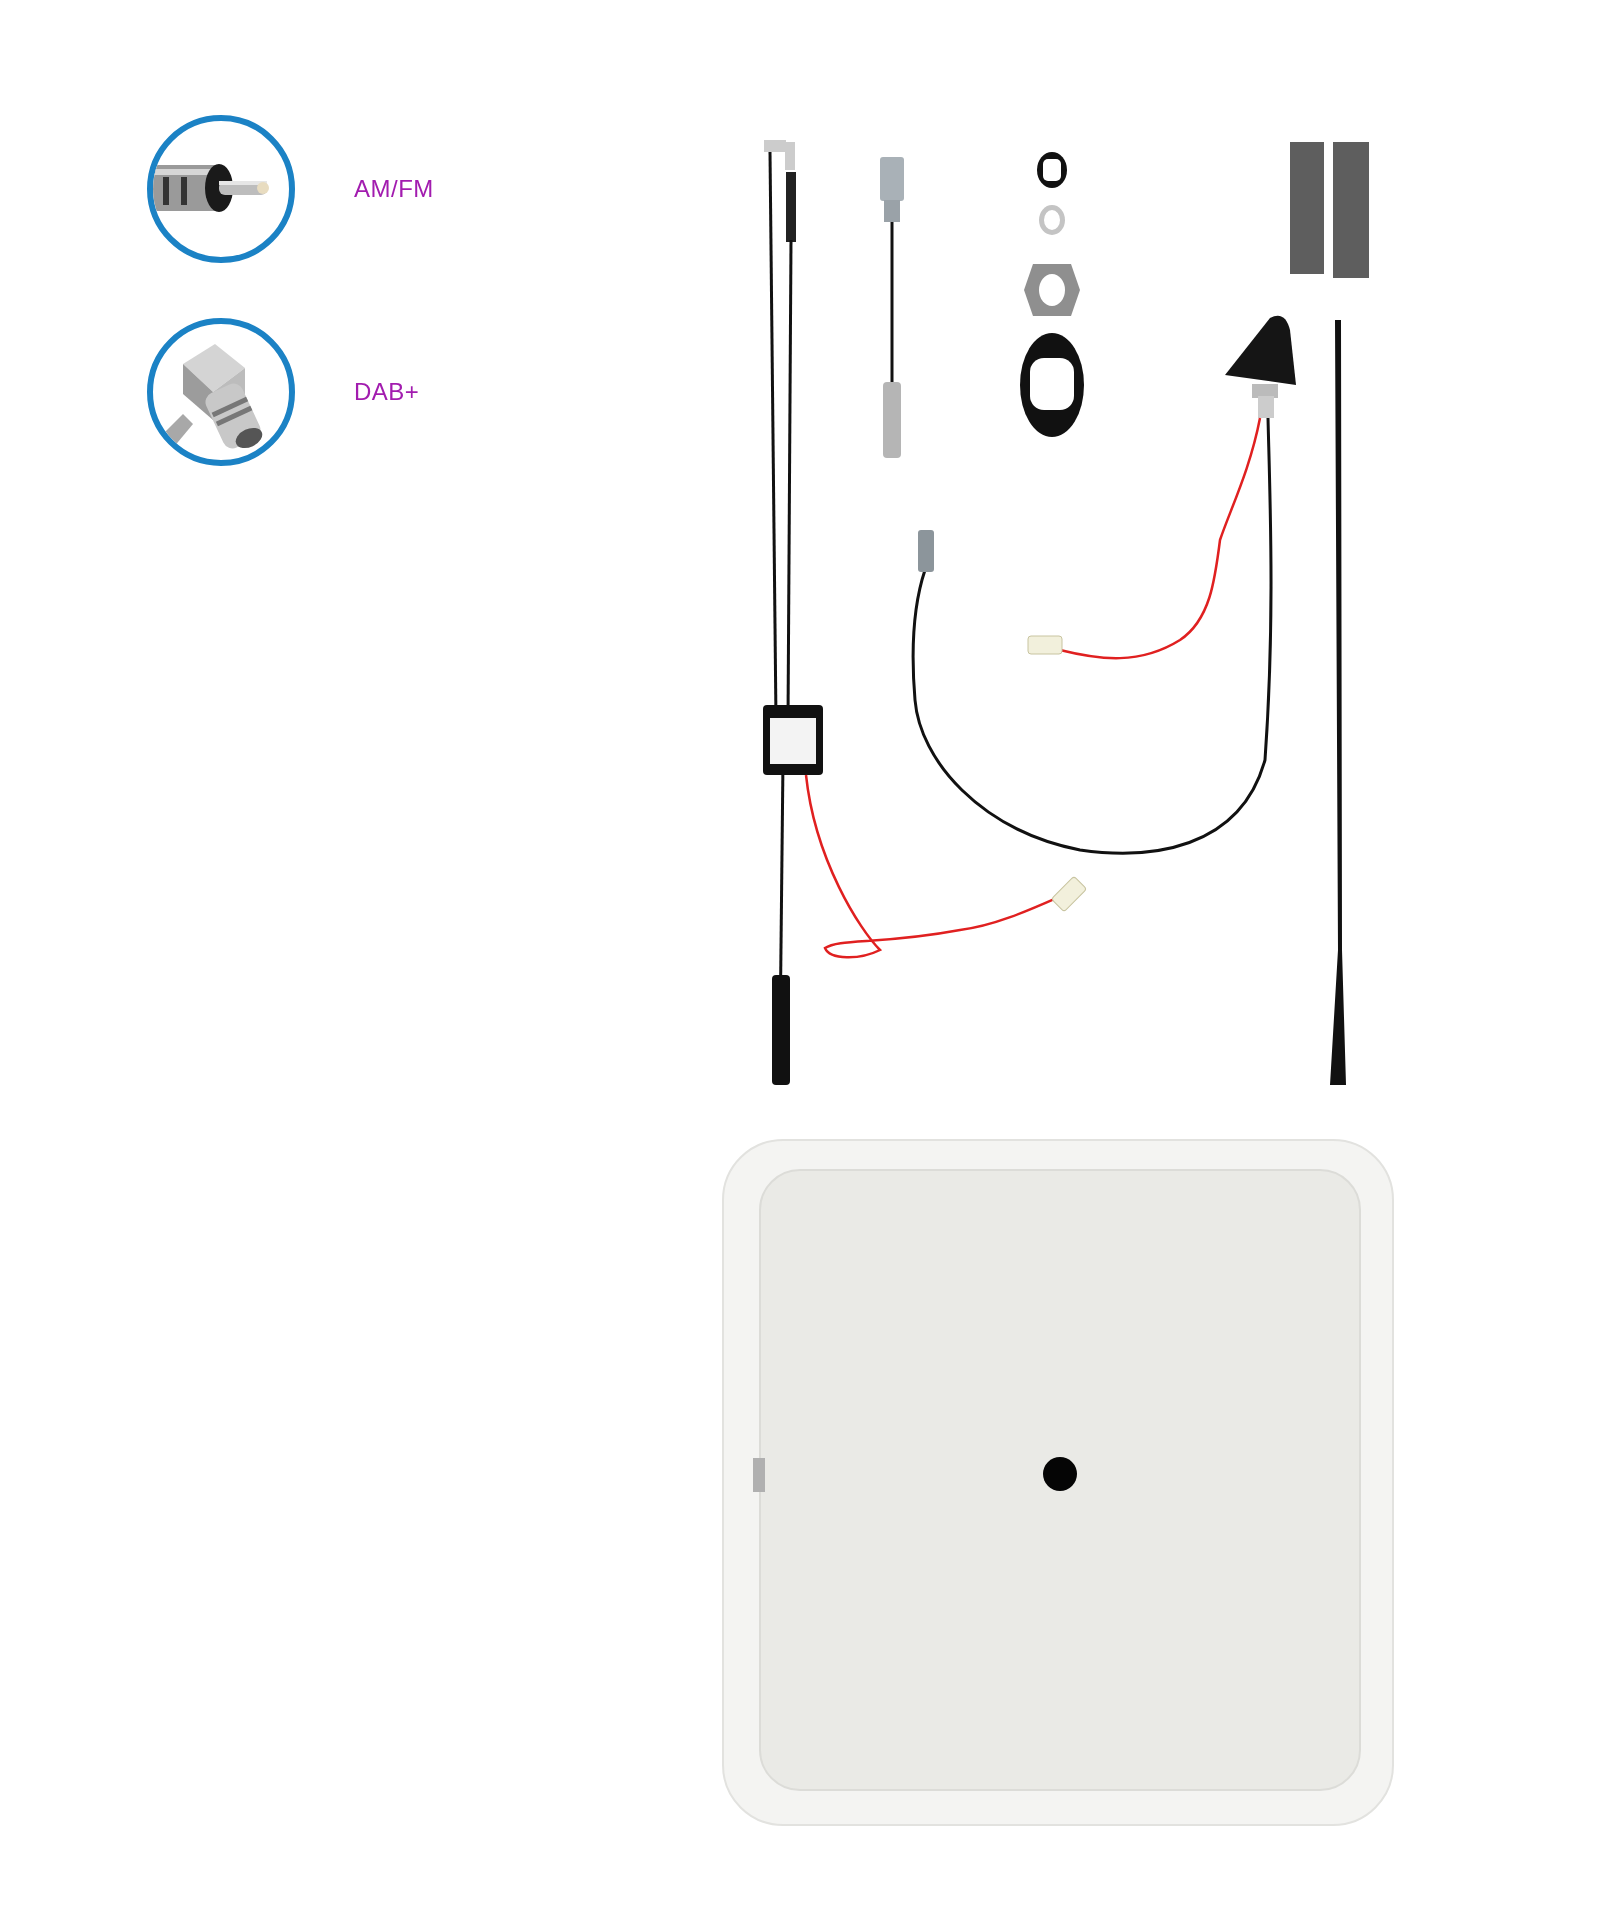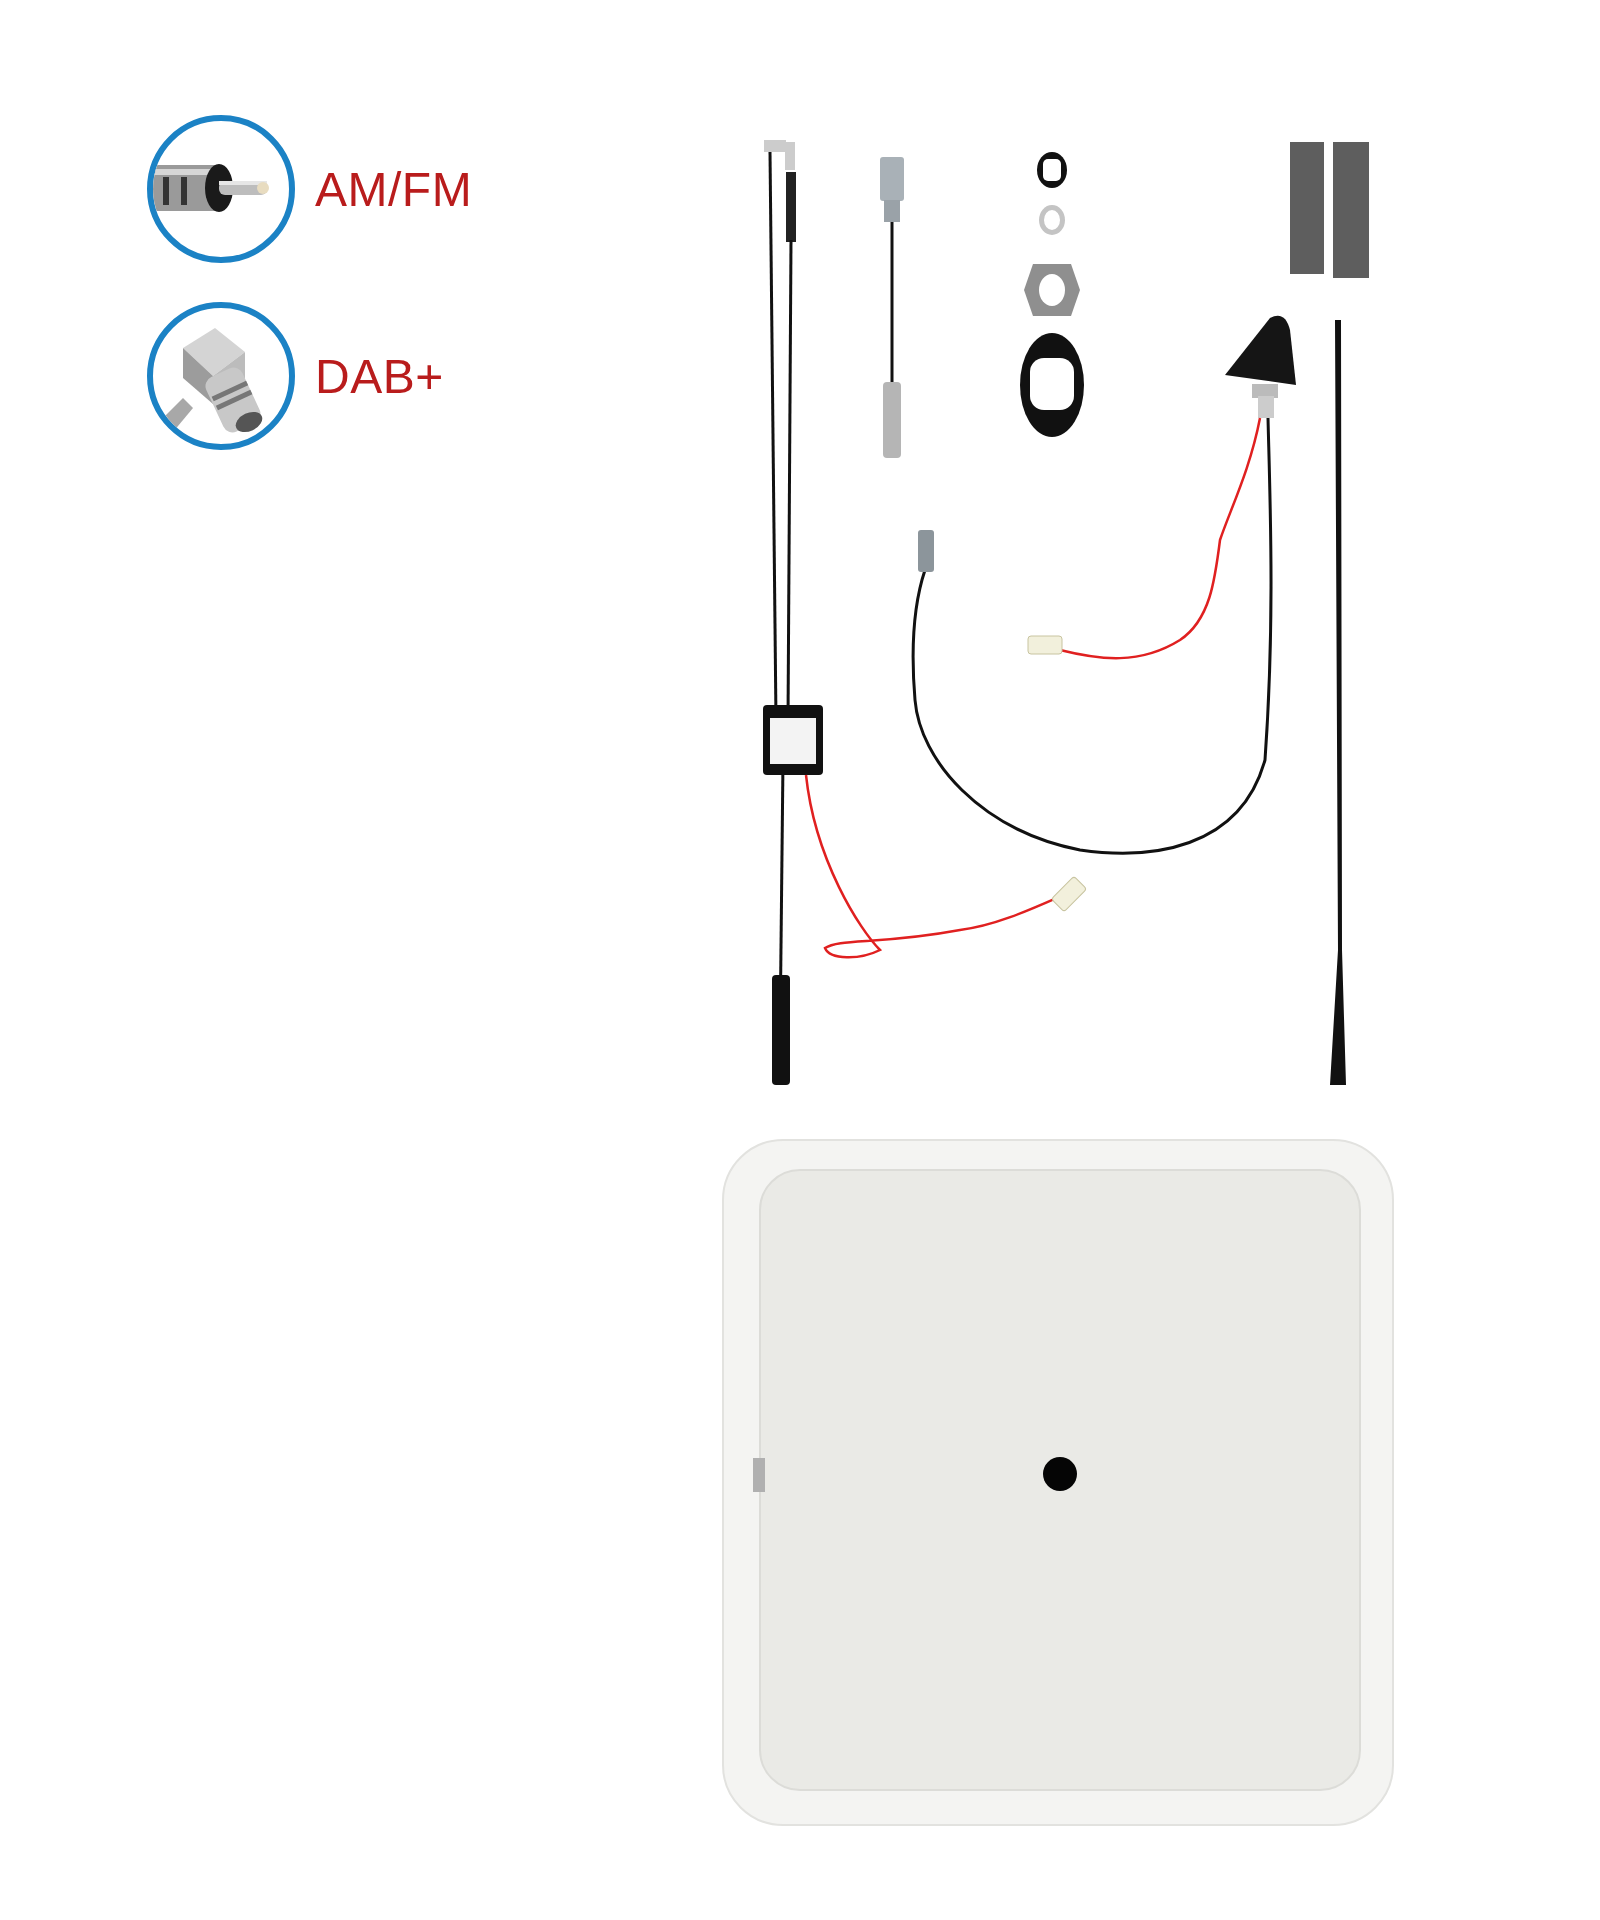--- a/index.html
+++ b/index.html
@@ -1,20 +1,20 @@
 <!DOCTYPE html>
 <html><head>
 <meta charset="utf-8">
 <style>
   html,body{margin:0;padding:0;background:#ffffff;}
   body{width:1600px;height:1920px;position:relative;overflow:hidden;font-family:"Liberation Sans",sans-serif;}
   .legend-row{position:absolute;left:147px;display:flex;align-items:center;}
   .badge{width:148px;height:148px;border-radius:50%;border:6px solid #1b82c5;box-sizing:border-box;background:#fff;overflow:hidden;position:relative;}
   .badge svg{position:absolute;left:0;top:0;}
-  .legend-label{margin-left:20px;font-size:48px;color:#b91c1c;letter-spacing:0.5px;}
+  .legend-label{margin-left:59px;font-size:24px;color:#a21caf;letter-spacing:0.5px;}
   .scene{position:absolute;left:0;top:0;}
 </style>
 </head>
 <body>
 
 <div class="legend-row" style="top:115px;">
   <div class="badge">
     <svg width="136" height="136" viewBox="0 0 136 136">
       <rect x="0" y="44" width="62" height="46" fill="#9a9a9a"></rect>
       <rect x="0" y="48" width="62" height="6" fill="#d6d6d6"></rect>
@@ -22,21 +22,21 @@
       <rect x="28" y="56" width="6" height="28" fill="#333"></rect>
       <ellipse cx="66" cy="67" rx="14" ry="24" fill="#1a1a1a"></ellipse>
       <rect x="66" y="60" width="48" height="14" rx="6" fill="#bdbdbd"></rect>
       <rect x="66" y="60" width="48" height="4" fill="#e6e6e6"></rect>
       <circle cx="110" cy="67" r="6" fill="#e8dcc0"></circle>
     </svg>
   </div>
   <span class="legend-label">AM/FM</span>
 </div>
 
-<div class="legend-row" style="top:302px;">
+<div class="legend-row" style="top:318px;">
   <div class="badge">
     <svg width="136" height="136" viewBox="0 0 136 136">
       <polygon points="0,120 30,90 40,100 10,136 0,136" fill="#a8a8a8"></polygon>
       <polygon points="30,40 62,20 92,44 60,68" fill="#d4d4d4"></polygon>
       <polygon points="30,40 60,68 60,96 30,70" fill="#9c9c9c"></polygon>
       <polygon points="60,68 92,44 92,70 60,96" fill="#bcbcbc"></polygon>
       <rect x="60" y="62" width="40" height="60" rx="10" fill="#c8c8c8" transform="rotate(-25 80 92)"></rect>
       <rect x="62" y="80" width="38" height="5" fill="#777" transform="rotate(-25 80 92)"></rect>
       <rect x="62" y="90" width="38" height="5" fill="#777" transform="rotate(-25 80 92)"></rect>
       <ellipse cx="96" cy="114" rx="14" ry="9" fill="#555" transform="rotate(-25 96 114)"></ellipse>

